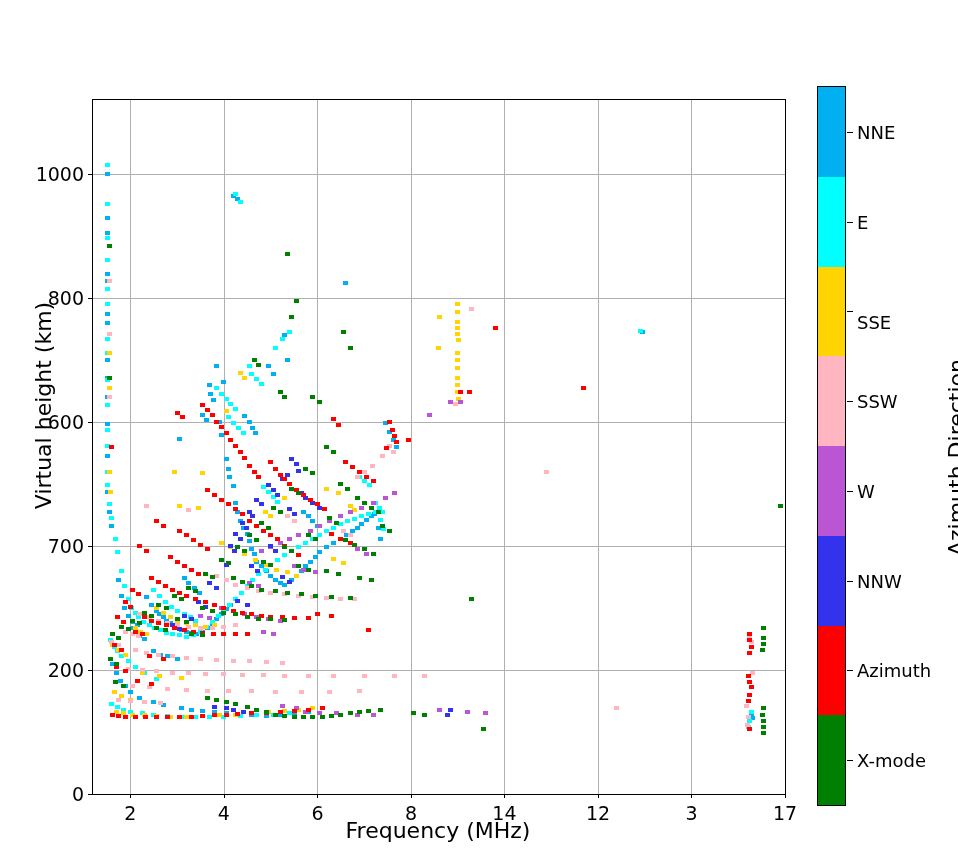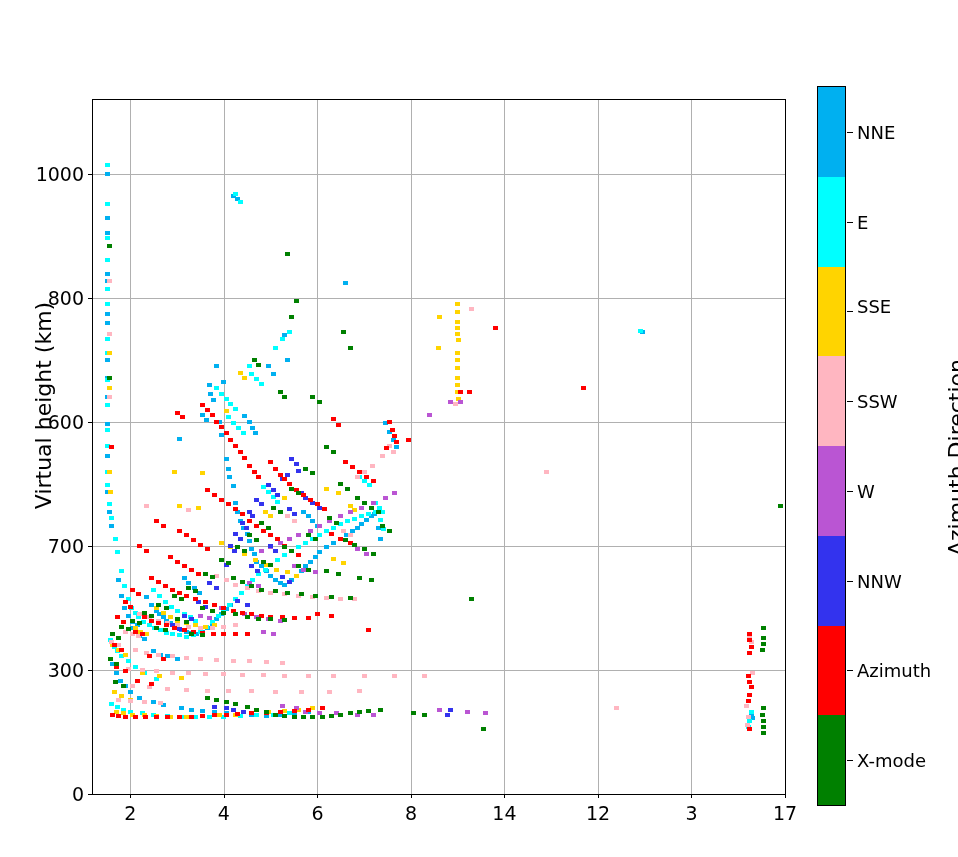--- a/index.html
+++ b/index.html
@@ -1009,44 +1009,45 @@
         <div class="ticklabel-x" style="left: 411.459px;">14</div>
         <div class="tick-x" style="left: 504.973px;"></div>
         <div class="ticklabel-x" style="left: 504.973px;">12</div>
         <div class="tick-x" style="left: 598.486px;"></div>
         <div class="ticklabel-x" style="left: 598.486px;">3</div>
         <div class="tick-x" style="left: 692px;"></div>
         <div class="ticklabel-x" style="left: 692px;">17</div>
         <div class="tick-y" style="top: 694px;"></div>
         <div class="ticklabel-y" style="top: 694px;">0</div>
         <div class="tick-y" style="top: 570.071px;"></div>
-        <div class="ticklabel-y" style="top: 570.071px;">300</div>
+        <div class="ticklabel-y" style="top: 570.071px;">200</div>
         <div class="tick-y" style="top: 446.143px;"></div>
         <div class="ticklabel-y" style="top: 446.143px;">700</div>
         <div class="tick-y" style="top: 322.214px;"></div>
         <div class="ticklabel-y" style="top: 322.214px;">600</div>
         <div class="tick-y" style="top: 198.286px;"></div>
         <div class="ticklabel-y" style="top: 198.286px;">800</div>
         <div class="tick-y" style="top: 74.3571px;"></div>
         <div class="ticklabel-y" style="top: 74.3571px;">1000</div>
       </div>
   </div>
 
+  <div id="xlabel">Frequency (MHz)</div>
   <div id="ylabel">Virtual height (km)</div>
 
   <div id="colorbar">
       <div class="cbar-band" style="top: 0px; height: 89.75px; background: rgb(0, 176, 240);"></div>
       <div class="cbar-tick" style="top: 44.875px;"></div>
       <div class="cbar-label" style="top: 44.875px;">NNE</div>
       <div class="cbar-band" style="top: 89.75px; height: 89.75px; background: rgb(0, 255, 255);"></div>
       <div class="cbar-tick" style="top: 134.625px;"></div>
       <div class="cbar-label" style="top: 134.625px;">E</div>
       <div class="cbar-band" style="top: 179.5px; height: 89.75px; background: rgb(255, 212, 0);"></div>
       <div class="cbar-tick" style="top: 224.375px;"></div>
-      <div class="cbar-label" style="top: 219px;">SSE</div>
+      <div class="cbar-label" style="top: 235px;">SSE</div>
       <div class="cbar-band" style="top: 269.25px; height: 89.75px; background: rgb(255, 182, 193);"></div>
       <div class="cbar-tick" style="top: 314.125px;"></div>
       <div class="cbar-label" style="top: 314.125px;">SSW</div>
       <div class="cbar-band" style="top: 359px; height: 89.75px; background: rgb(186, 85, 211);"></div>
       <div class="cbar-tick" style="top: 403.875px;"></div>
       <div class="cbar-label" style="top: 403.875px;">W</div>
       <div class="cbar-band" style="top: 448.75px; height: 89.75px; background: rgb(51, 51, 238);"></div>
       <div class="cbar-tick" style="top: 493.625px;"></div>
       <div class="cbar-label" style="top: 493.625px;">NNW</div>
       <div class="cbar-band" style="top: 538.5px; height: 89.75px; background: rgb(255, 0, 0);"></div>

